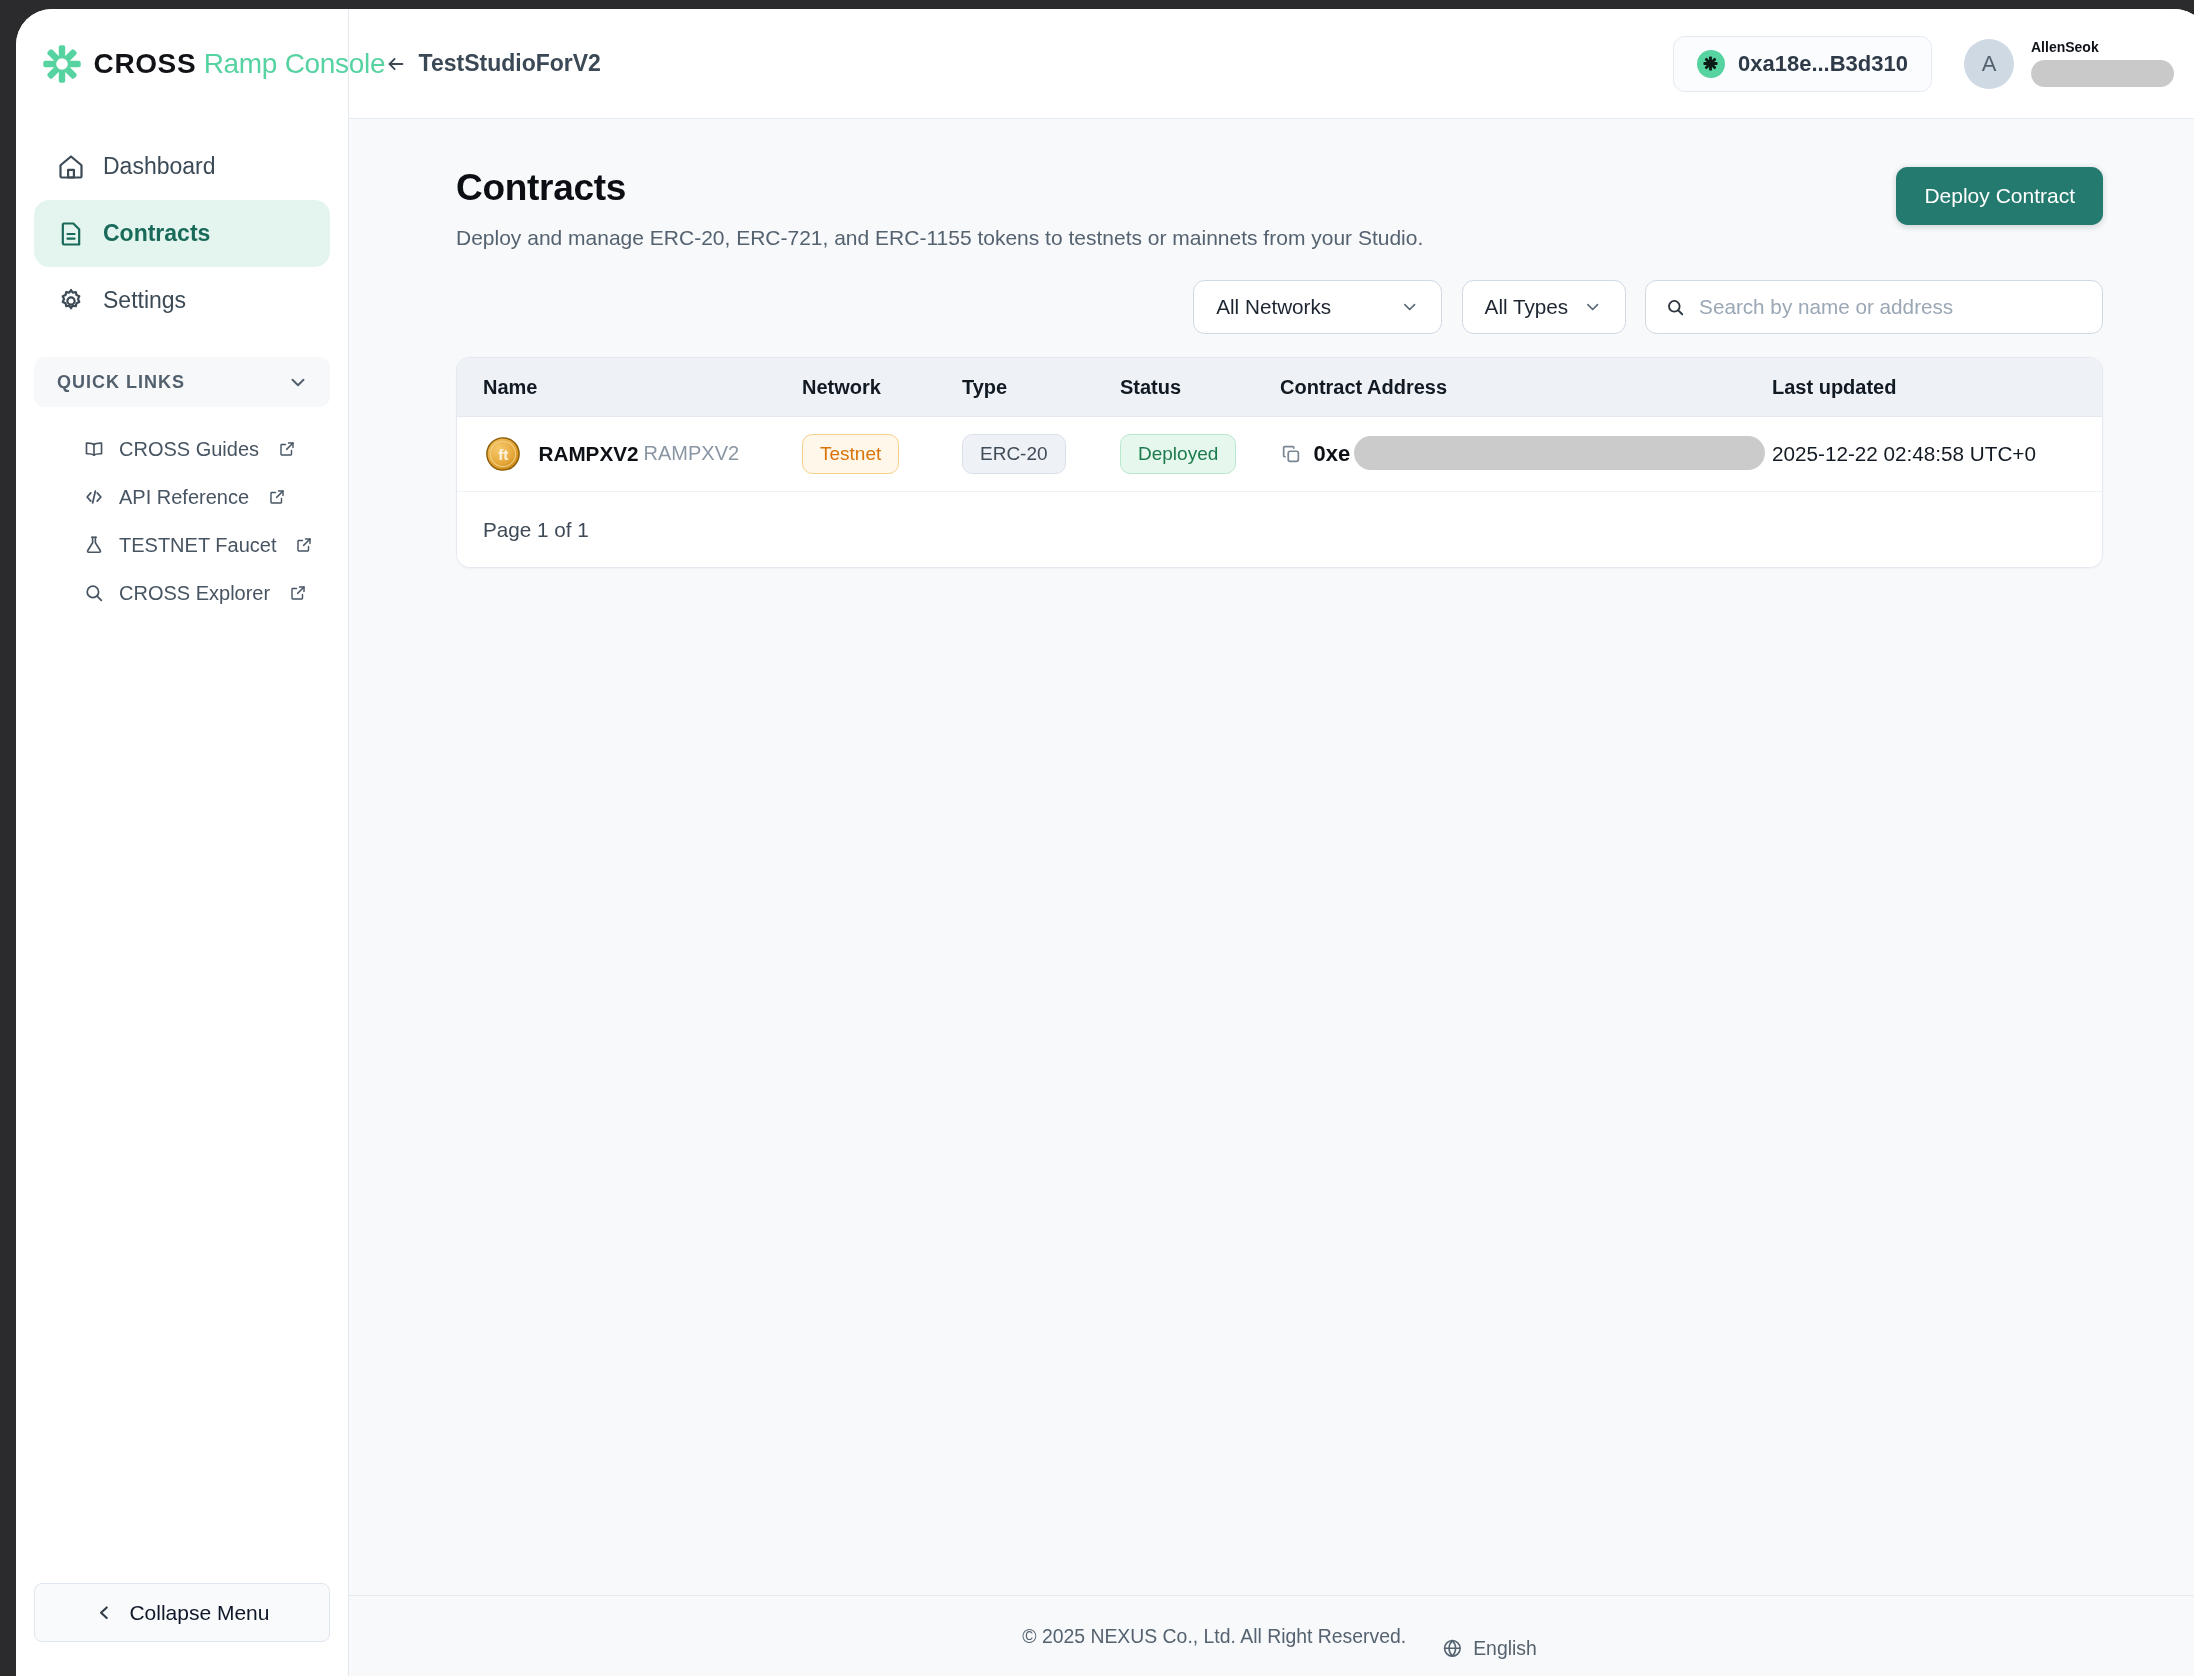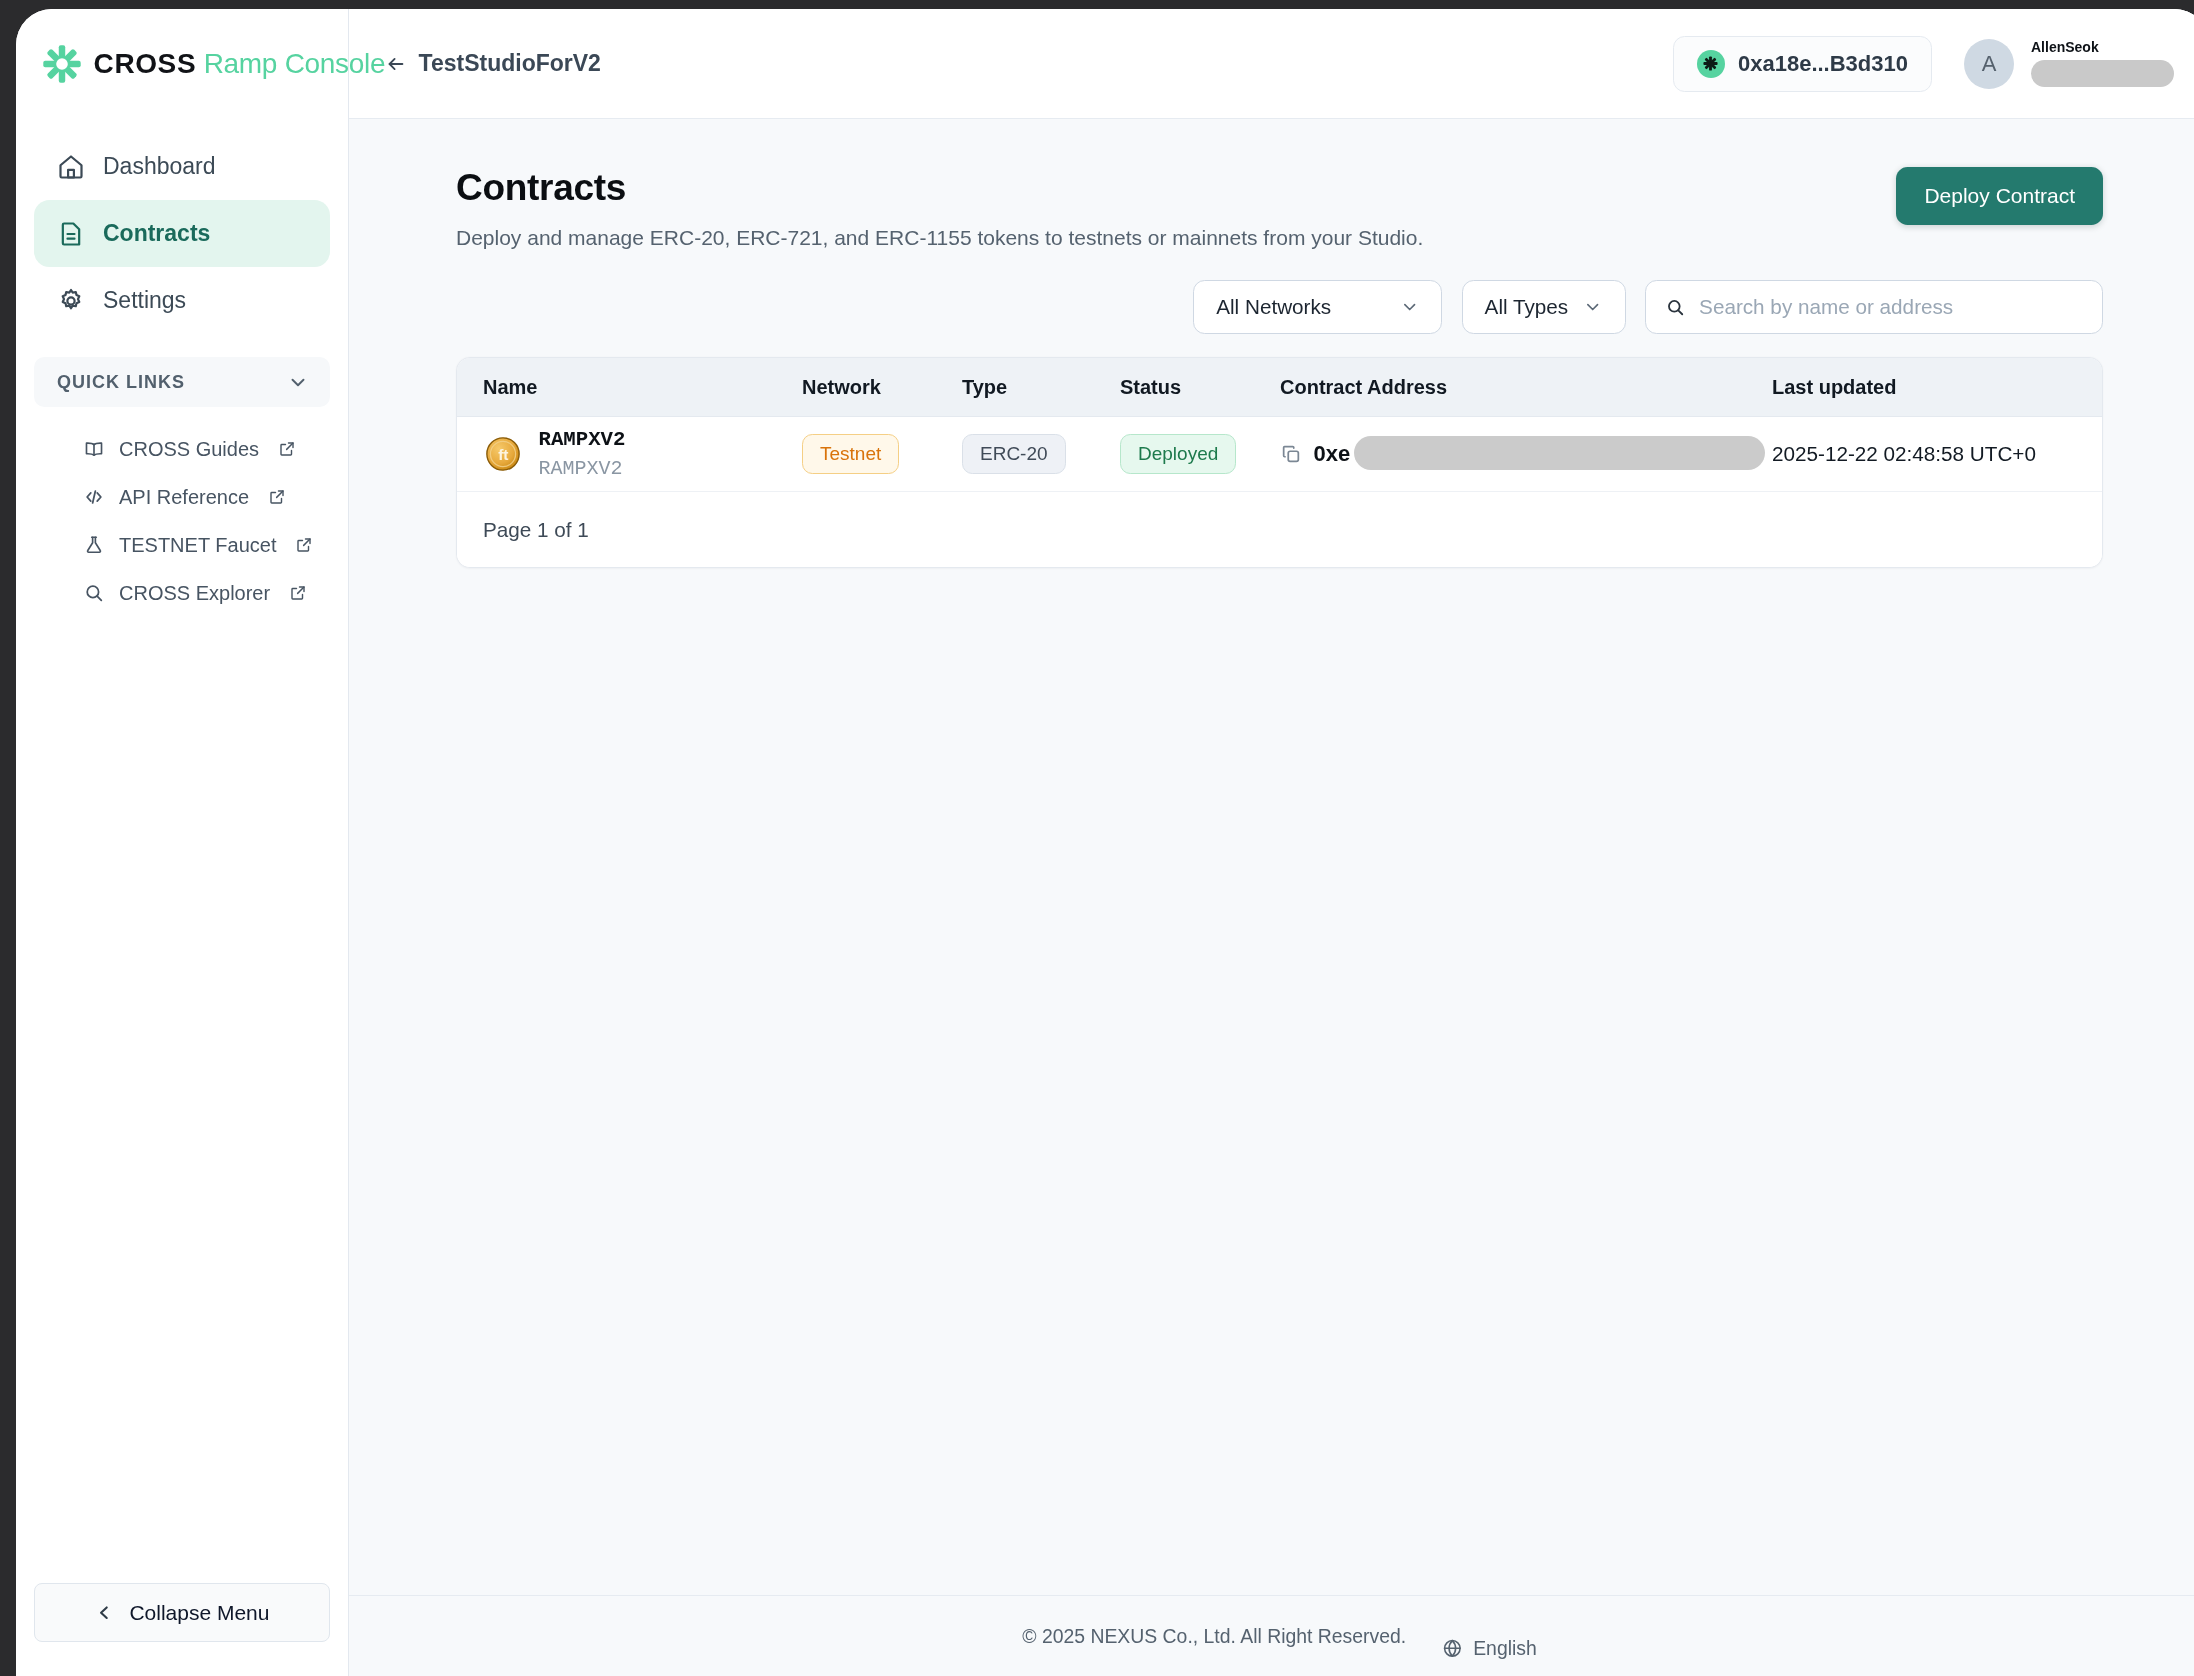--- a/index.html
+++ b/index.html
@@ -303,21 +303,21 @@
   .c-type    { flex: 0 0 158px; }
   .c-status  { flex: 0 0 160px; }
   .c-addr    { flex: 1 1 auto; min-width: 0; display: flex; align-items: center; gap: 11.6px; }
   .c-updated { flex: 0 0 304px; }
 
   .token-ico {
     width: 40px; height: 40px; flex: 0 0 40px;
     border-radius: 50%;
     display: flex; align-items: center; justify-content: center;
   }
-  .tk-names { display: flex; flex-direction: column; gap: 5px; font-family: Liberation Mono, monospace; }
+  .tk-names { display: flex; flex-direction: row; gap: 5px; }
   .tk-sym { font-size: 20.7px; font-weight: 700; color: #0d1116; line-height: 1.15; }
   .tk-name { font-size: 20px; color: #8a96a3; line-height: 1.15; }
 
   .badge {
     display: inline-flex;
     align-items: center;
     justify-content: center;
     height: 40px;
     padding: 0 17px;
     border-radius: 10.3px;

